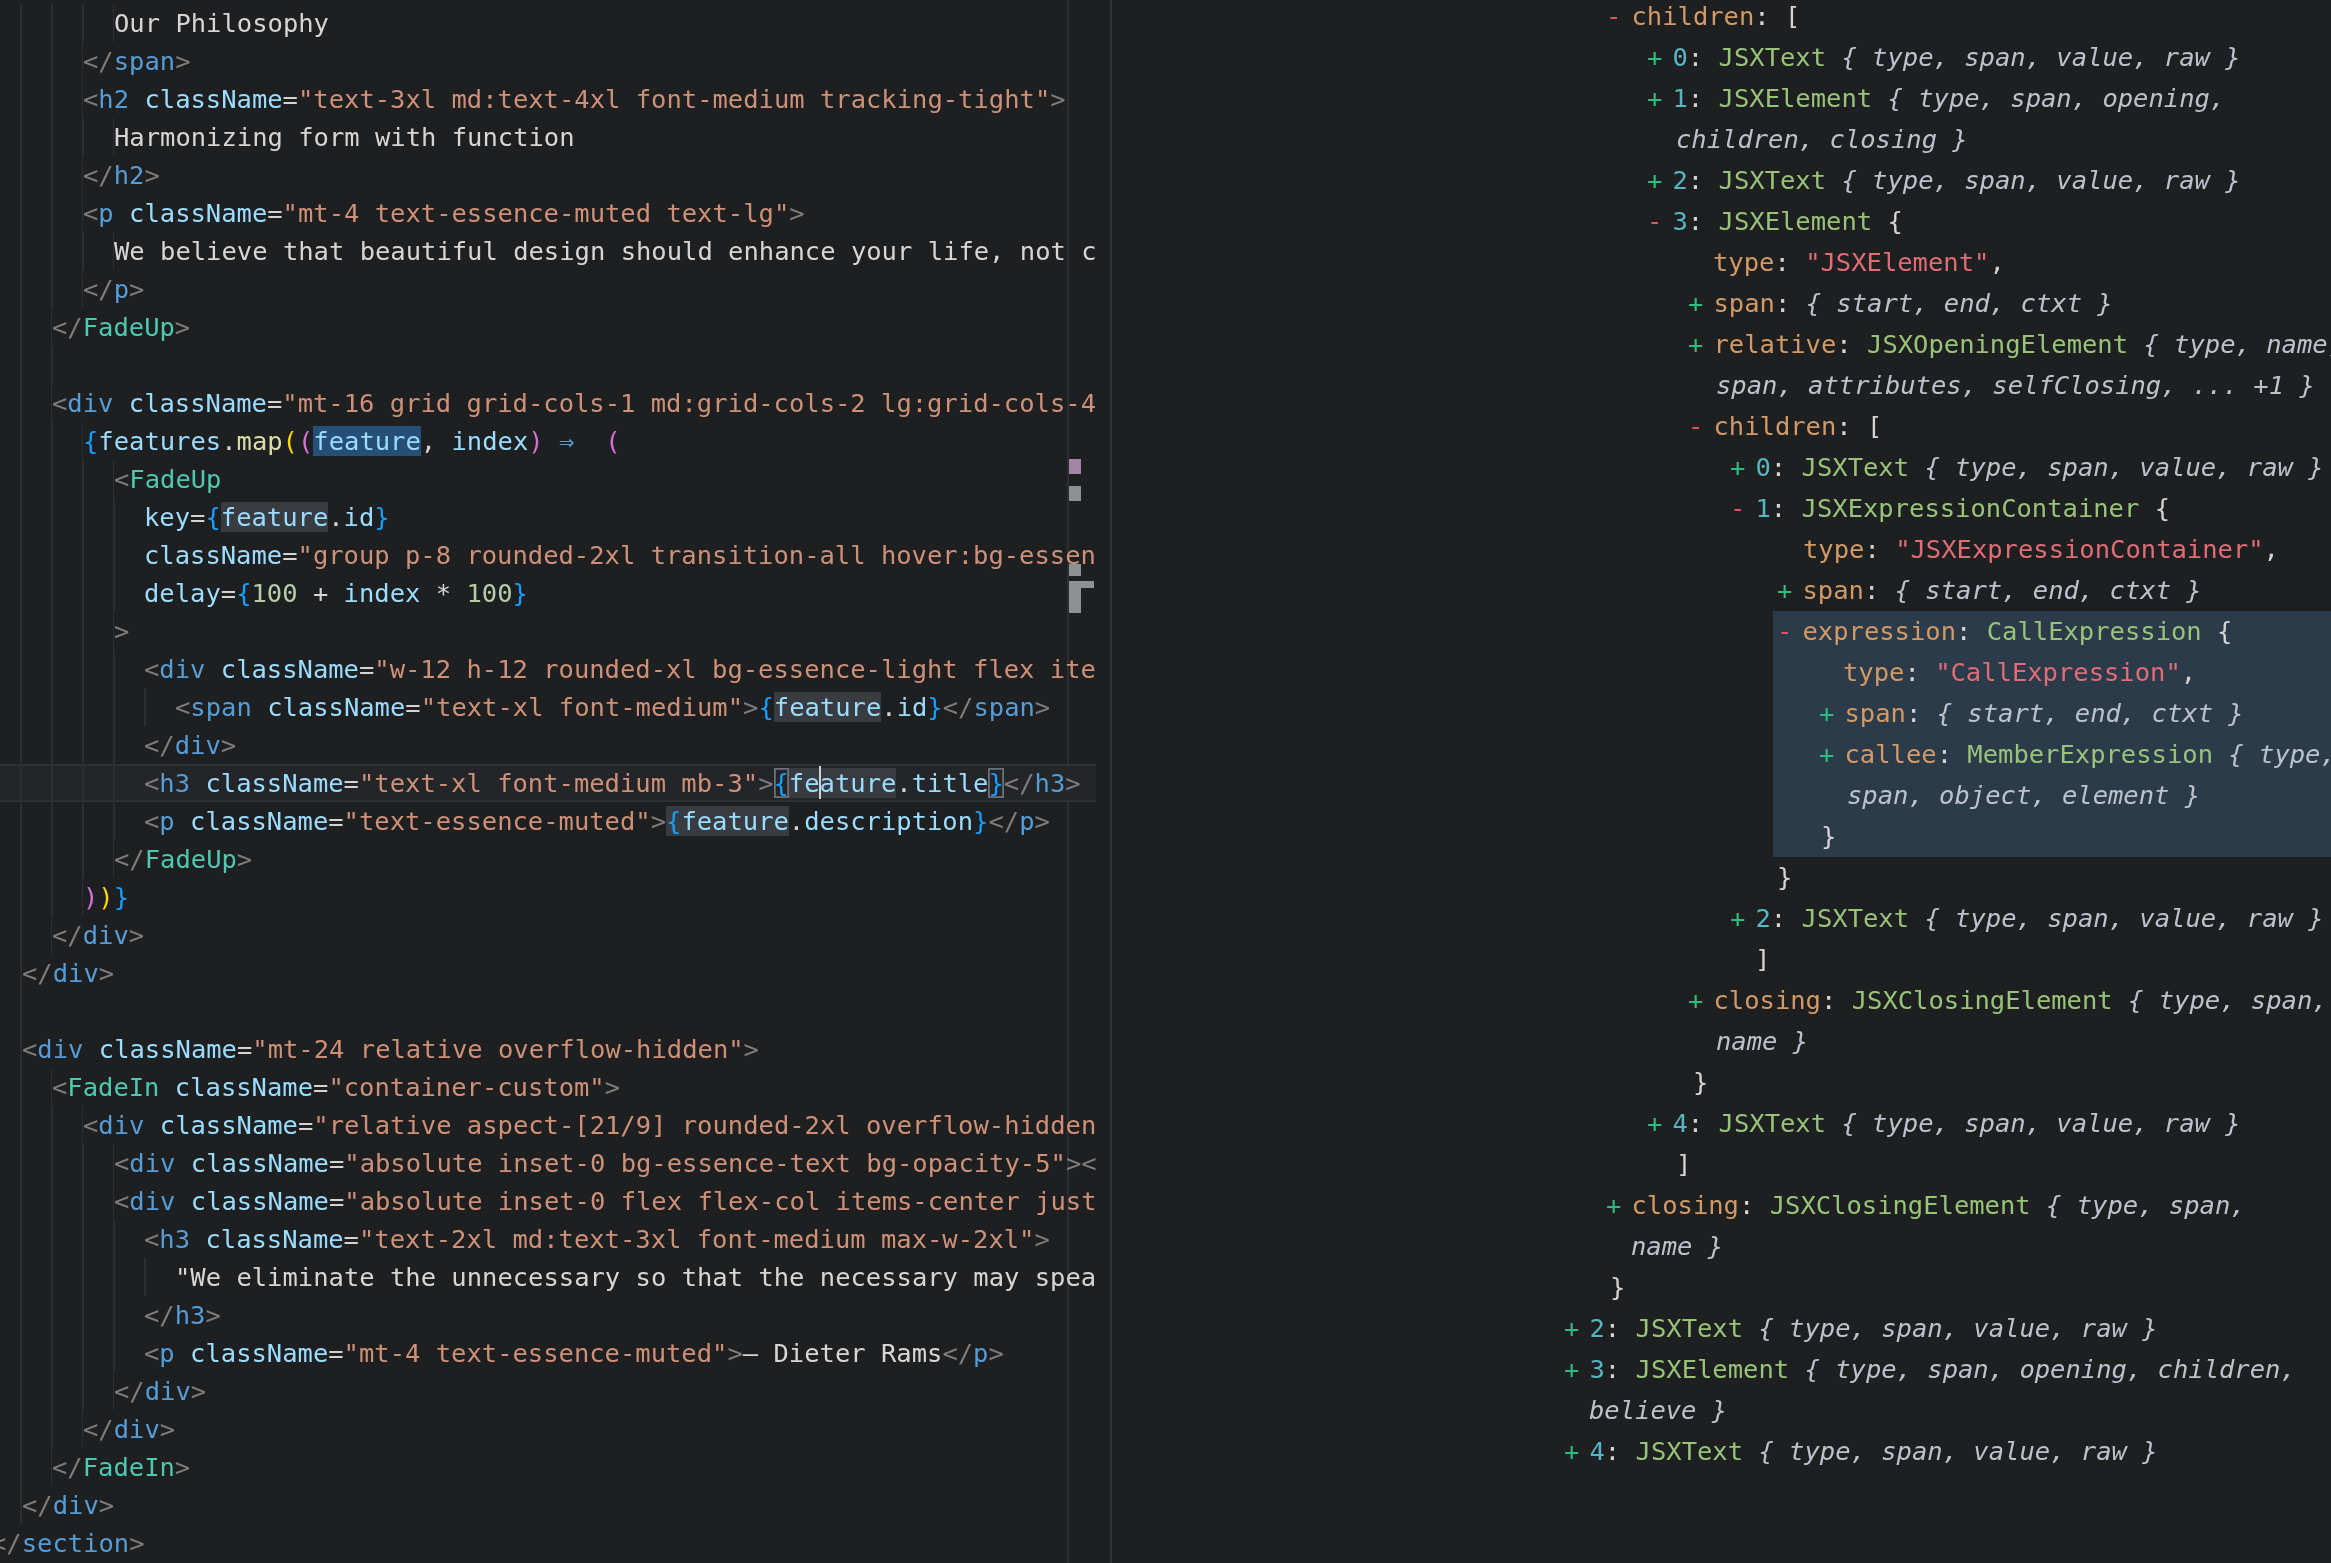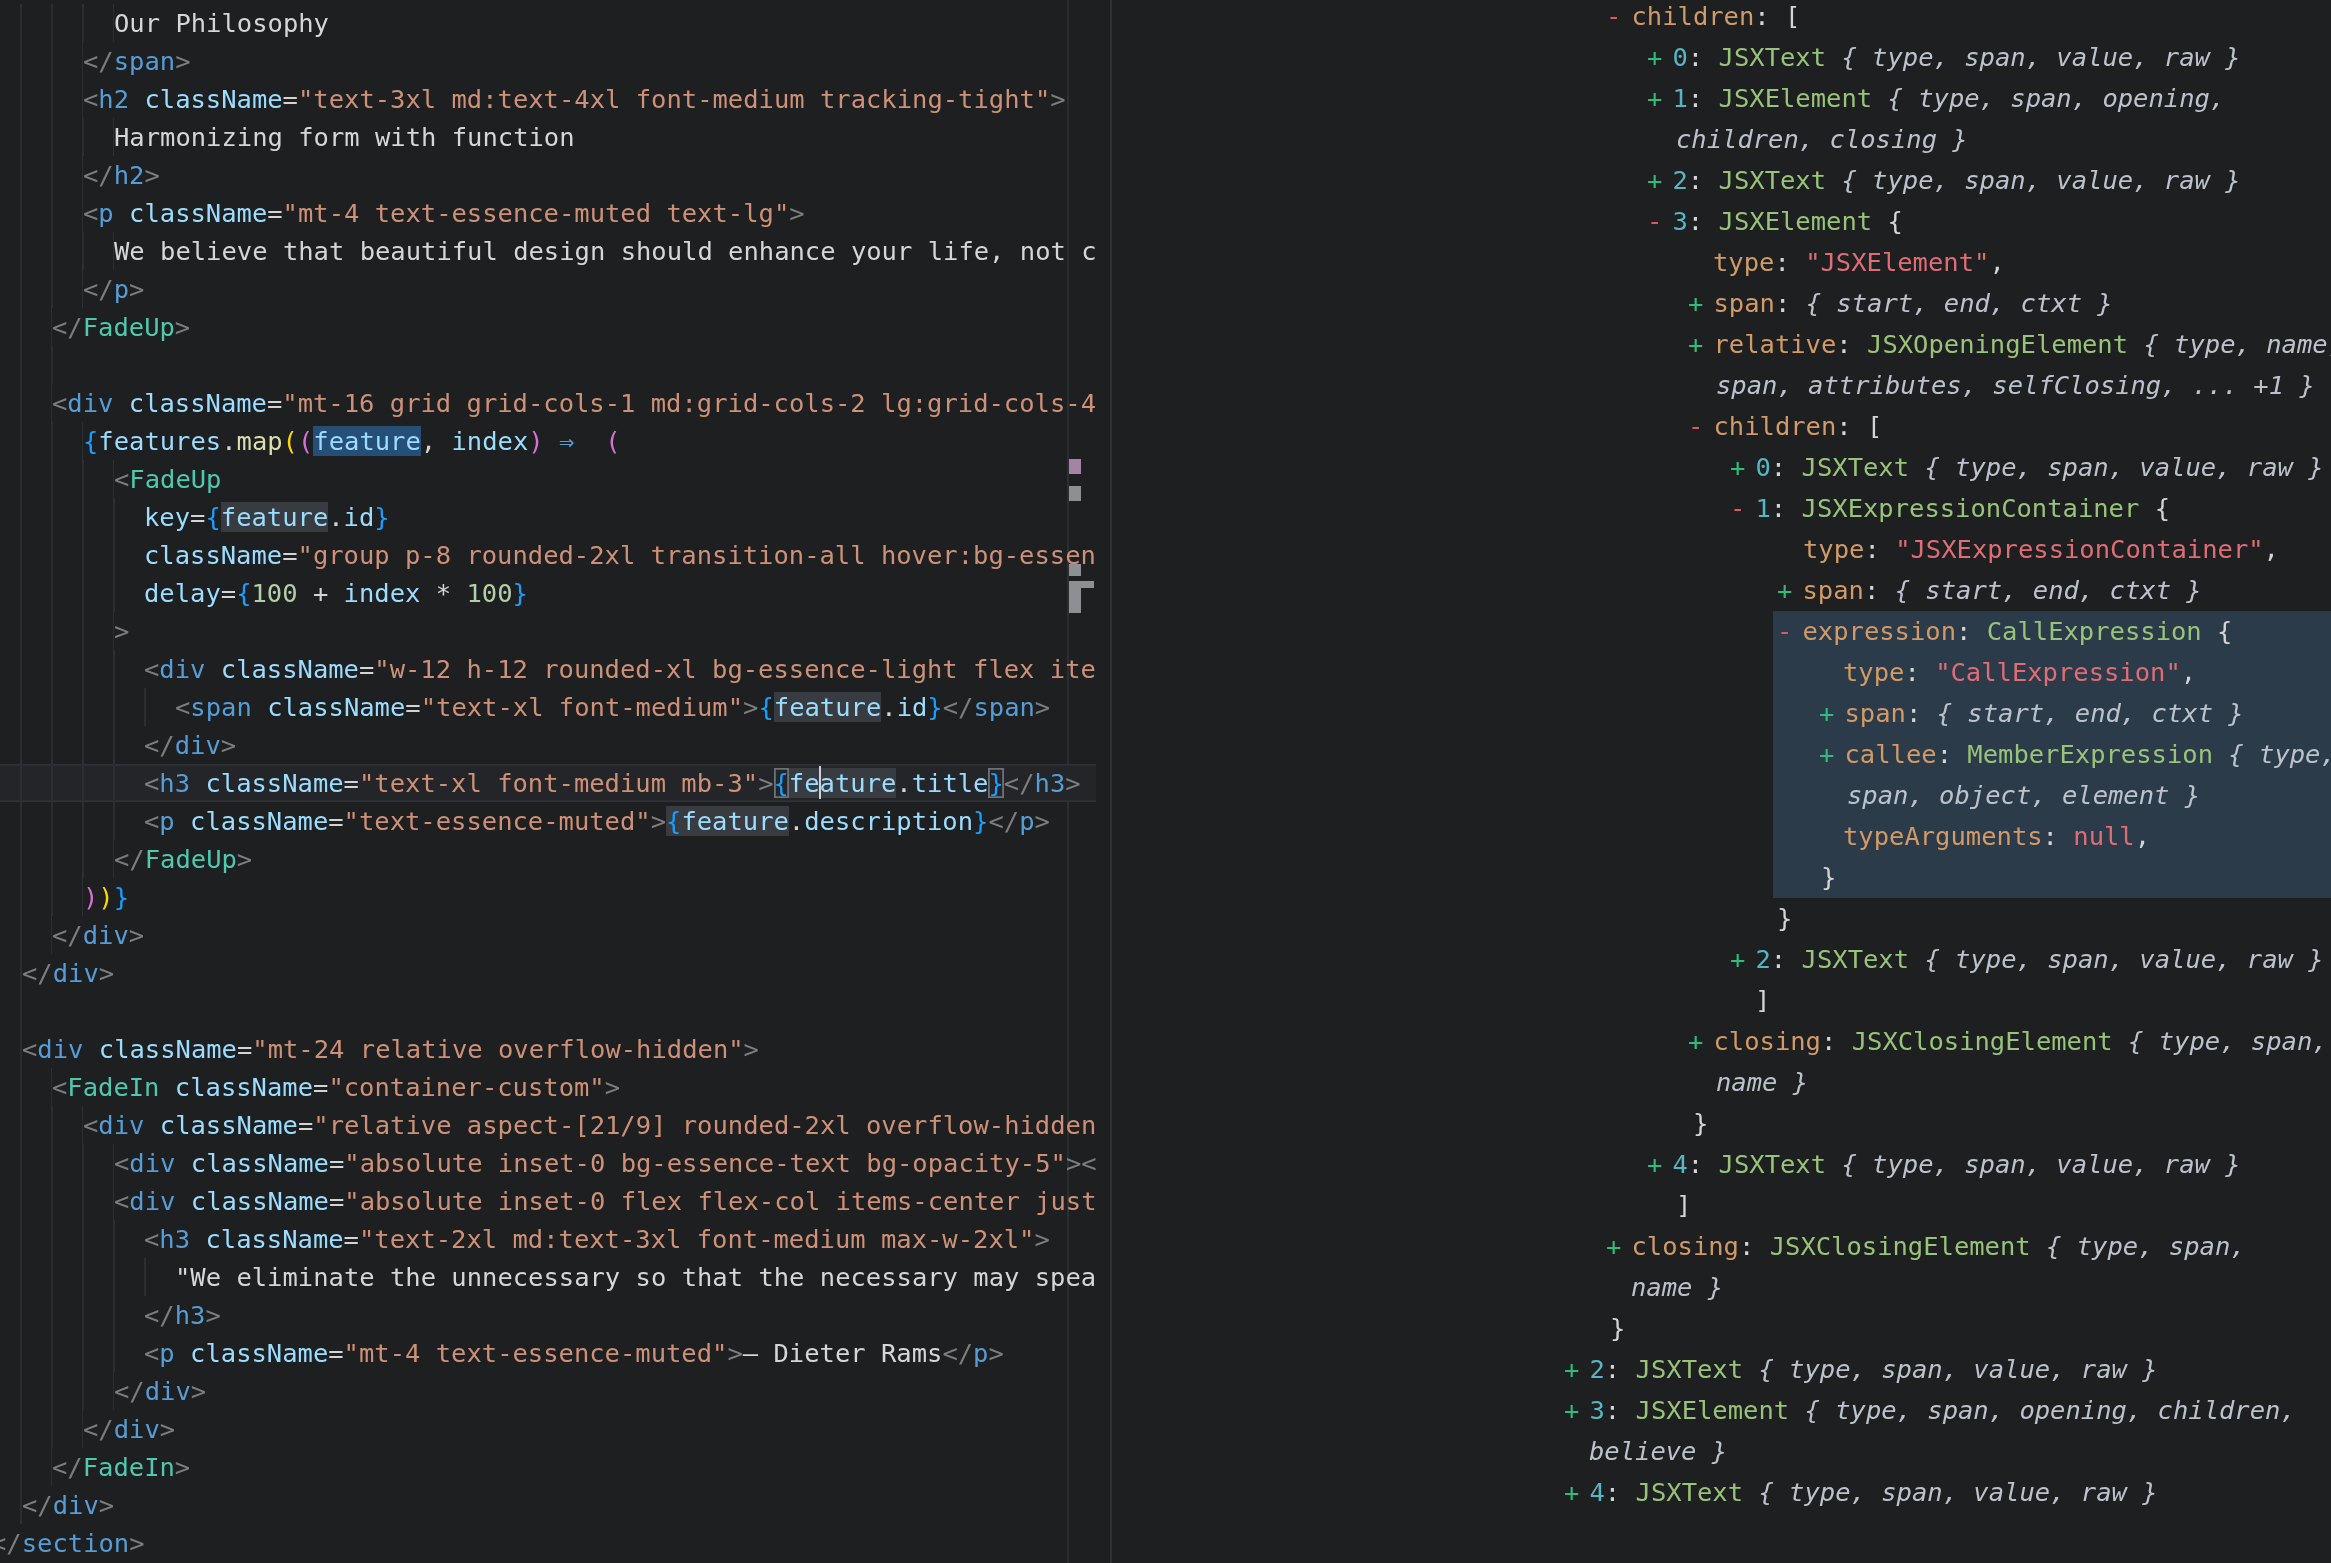--- a/index.html
+++ b/index.html
@@ -116,21 +116,20 @@
         <div class="arow" style="padding-left: 1688px;"><span class="mk mminus">-</span><span class="ky">children</span><span class="pn">: [</span></div>
         <div class="arow" style="padding-left: 1730px;"><span class="mk mplus">+</span><span class="nu">0</span><span class="pn">: </span><span class="ty">JSXText</span><span class="pn"> </span><span class="it">{ type, span, value, raw }</span></div>
         <div class="arow" style="padding-left: 1730px;"><span class="mk mminus">-</span><span class="nu">1</span><span class="pn">: </span><span class="ty">JSXExpressionContainer</span><span class="pn"> {</span></div>
         <div class="arow" style="padding-left: 1803px;"><span class="ky">type</span><span class="pn">: </span><span class="st">"JSXExpressionContainer"</span><span class="pn">,</span></div>
         <div class="arow" style="padding-left: 1777px;"><span class="mk mplus">+</span><span class="ky">span</span><span class="pn">: </span><span class="it">{ start, end, ctxt }</span></div>
         <div class="arow sel" style="padding-left: 1777px;"><span class="mk mminus">-</span><span class="ky">expression</span><span class="pn">: </span><span class="ty">CallExpression</span><span class="pn"> {</span></div>
         <div class="arow sel" style="padding-left: 1843px;"><span class="ky">type</span><span class="pn">: </span><span class="st">"CallExpression"</span><span class="pn">,</span></div>
         <div class="arow sel" style="padding-left: 1819px;"><span class="mk mplus">+</span><span class="ky">span</span><span class="pn">: </span><span class="it">{ start, end, ctxt }</span></div>
         <div class="arow sel" style="padding-left: 1819px;"><span class="mk mplus">+</span><span class="ky">callee</span><span class="pn">: </span><span class="ty">MemberExpression</span><span class="pn"> </span><span class="it">{ type,</span></div>
         <div class="arow sel" style="padding-left: 1847px;"><span class="it">span, object, element }</span></div>
-        <div class="arow sel" style="padding-left: 1843px;"><span class="ky">typeArguments</span><span class="pn">: </span><span class="nul">null</span><span class="pn">,</span></div>
         <div class="arow sel" style="padding-left: 1821px;"><span class="pn">}</span></div>
         <div class="arow" style="padding-left: 1777px;"><span class="pn">}</span></div>
         <div class="arow" style="padding-left: 1730px;"><span class="mk mplus">+</span><span class="nu">2</span><span class="pn">: </span><span class="ty">JSXText</span><span class="pn"> </span><span class="it">{ type, span, value, raw }</span></div>
         <div class="arow" style="padding-left: 1755px;"><span class="pn">]</span></div>
         <div class="arow" style="padding-left: 1688px;"><span class="mk mplus">+</span><span class="ky">closing</span><span class="pn">: </span><span class="ty">JSXClosingElement</span><span class="pn"> </span><span class="it">{ type, span,</span></div>
         <div class="arow" style="padding-left: 1716px;"><span class="it">name }</span></div>
         <div class="arow" style="padding-left: 1693px;"><span class="pn">}</span></div>
         <div class="arow" style="padding-left: 1647px;"><span class="mk mplus">+</span><span class="nu">4</span><span class="pn">: </span><span class="ty">JSXText</span><span class="pn"> </span><span class="it">{ type, span, value, raw }</span></div>
         <div class="arow" style="padding-left: 1676px;"><span class="pn">]</span></div>
         <div class="arow" style="padding-left: 1606px;"><span class="mk mplus">+</span><span class="ky">closing</span><span class="pn">: </span><span class="ty">JSXClosingElement</span><span class="pn"> </span><span class="it">{ type, span,</span></div>

